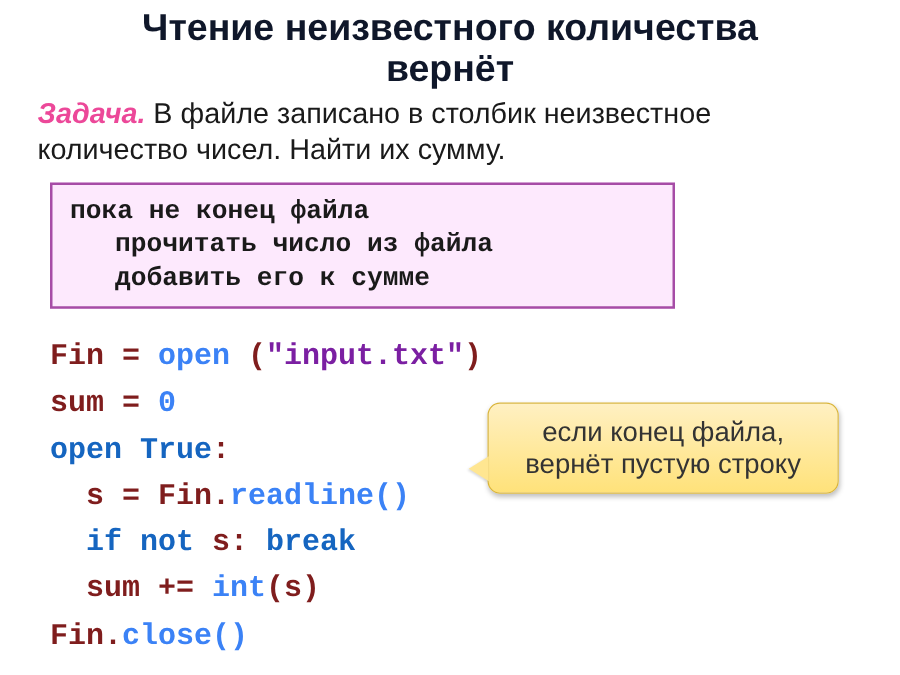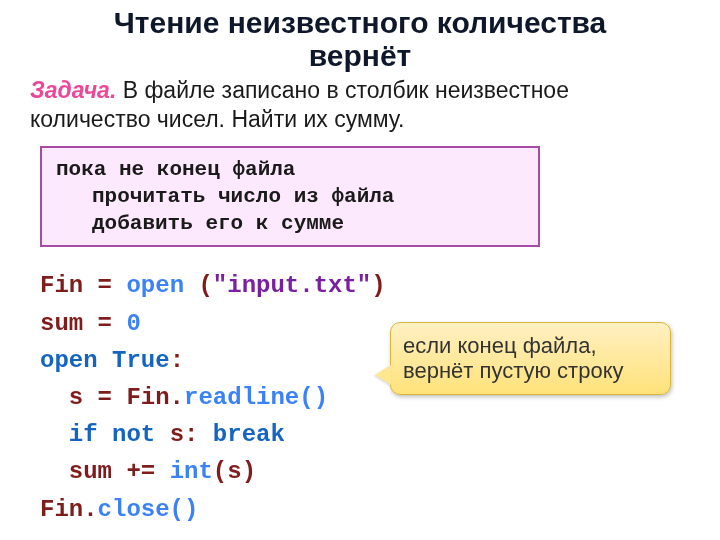--- a/index.html
+++ b/index.html
@@ -69,20 +69,21 @@
     left: 390px;
     top: 322px;
     width: 255px;
     background: linear-gradient(#fff0c2, #ffe27a);
     border: 1px solid #d9b43a;
     border-radius: 10px;
     box-shadow: 1px 2px 4px rgba(0,0,0,0.25);
     padding: 10px 12px;
     font-size: 22px;
     line-height: 1.15;
+    text-align: center;
     color: #333;
   }
   .callout::after {
     content: "";
     position: absolute;
     left: -16px;
     top: 42px;
     width: 0; height: 0;
     border-top: 10px solid transparent;
     border-bottom: 10px solid transparent;

